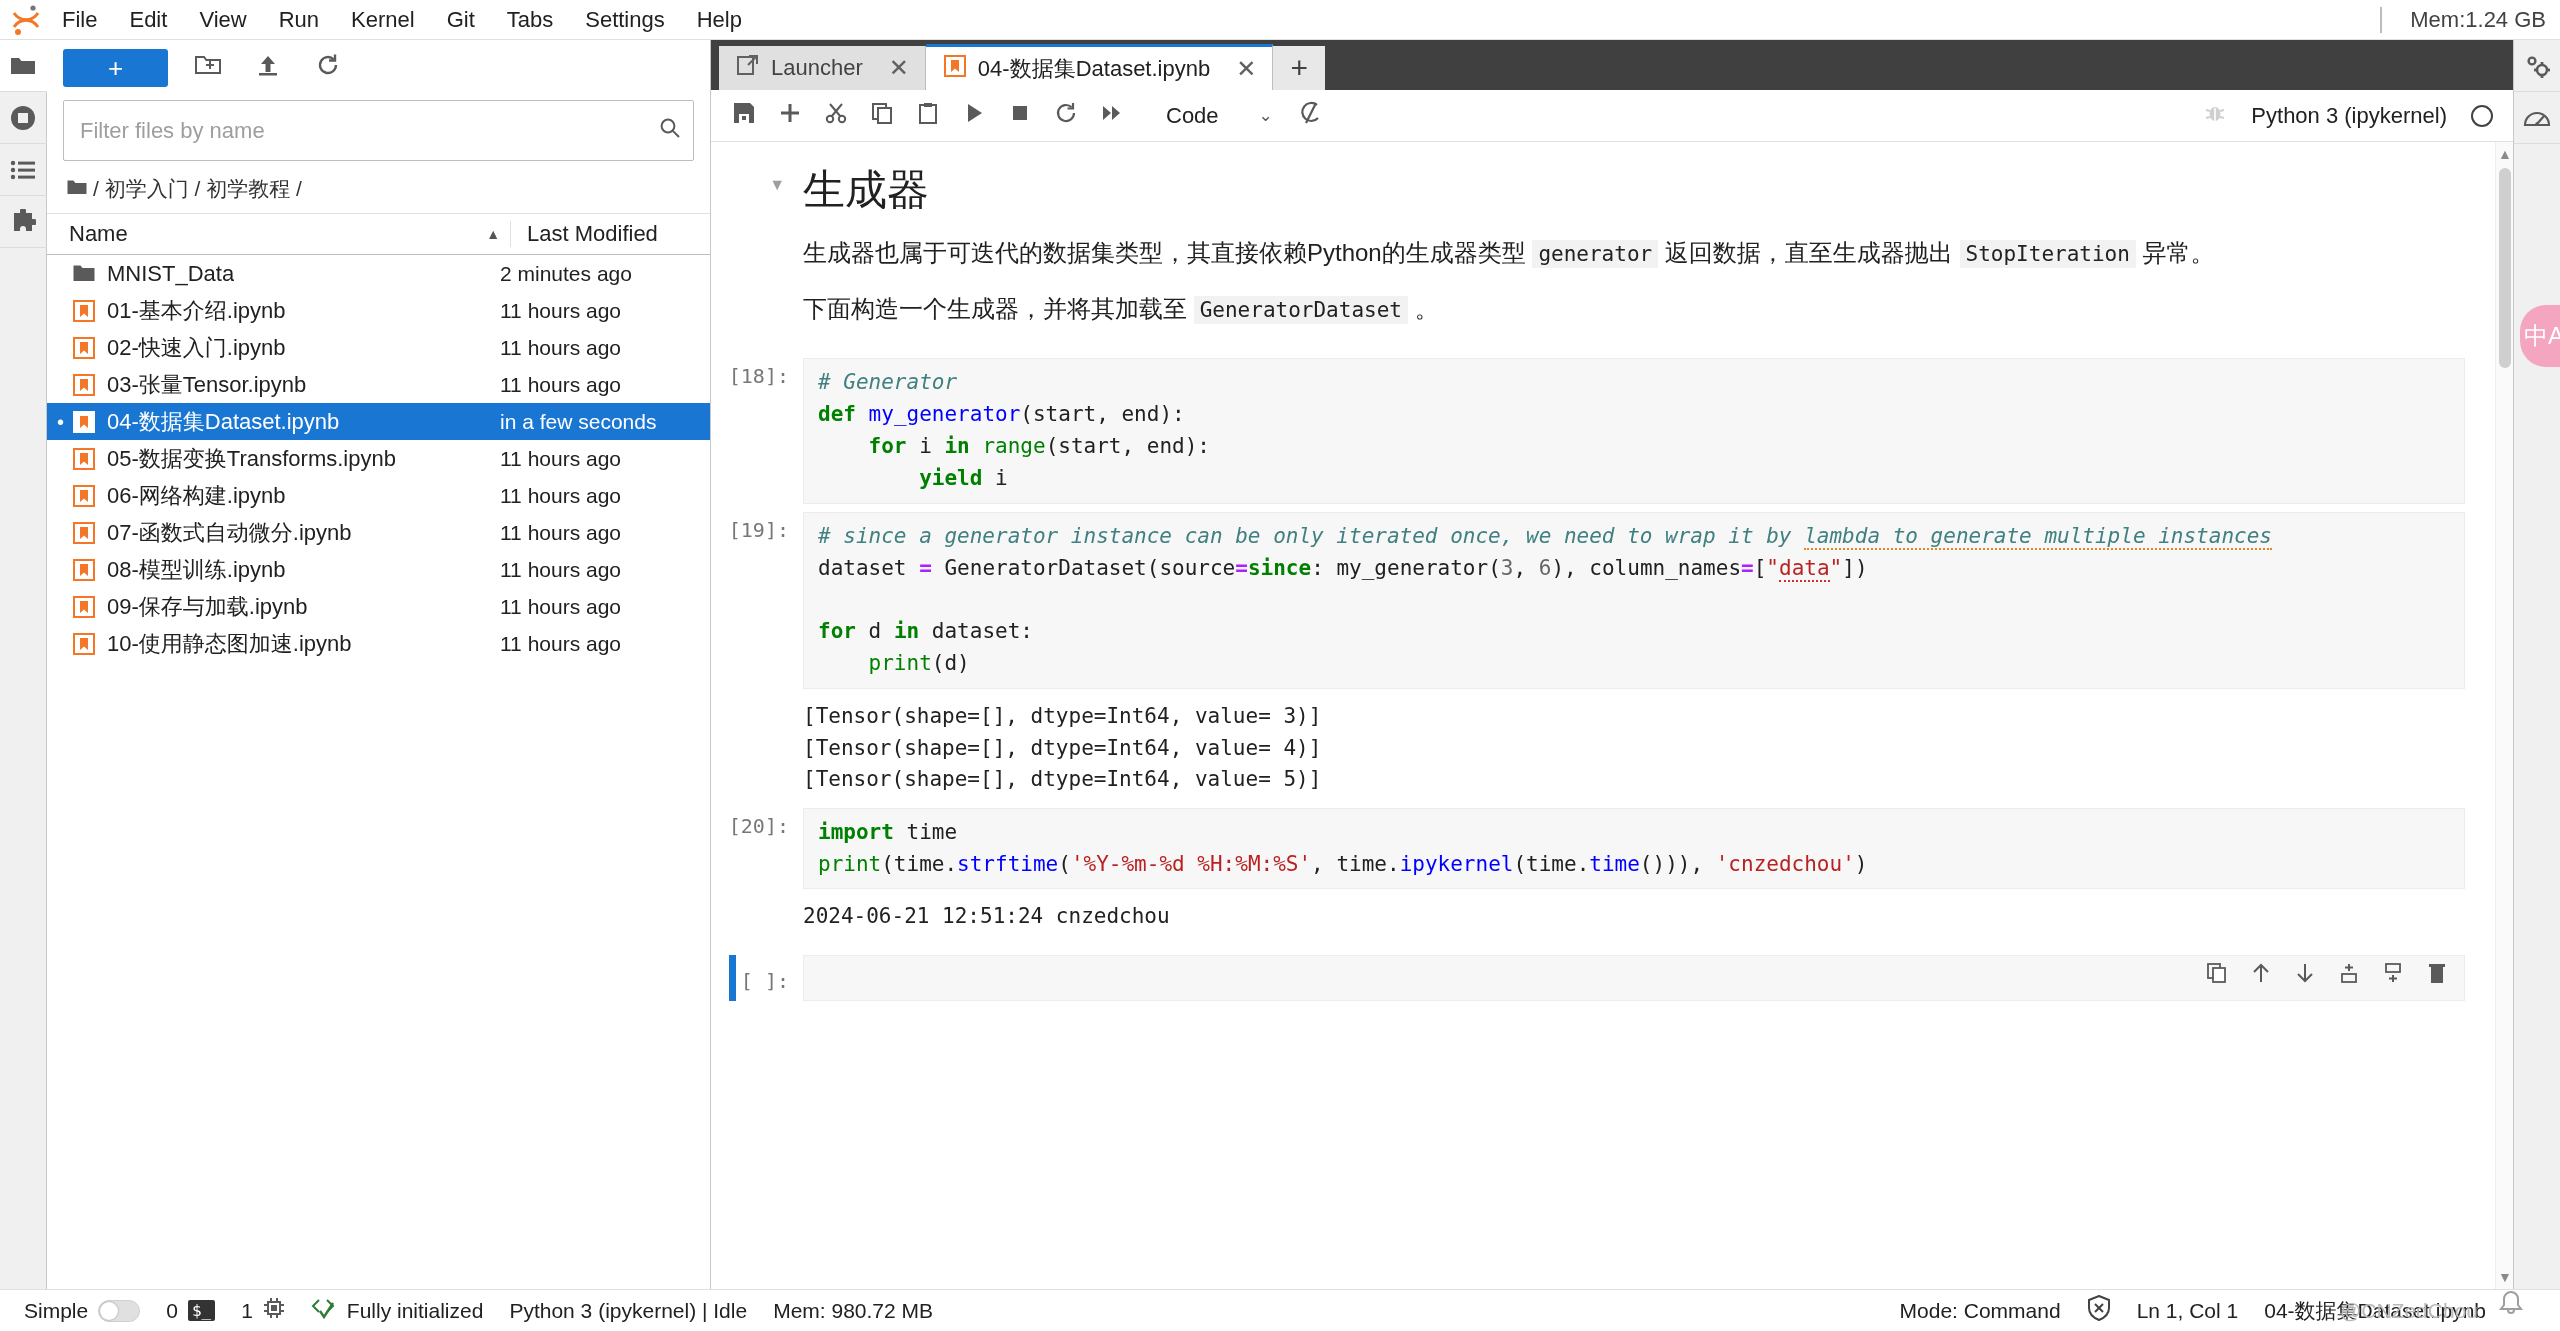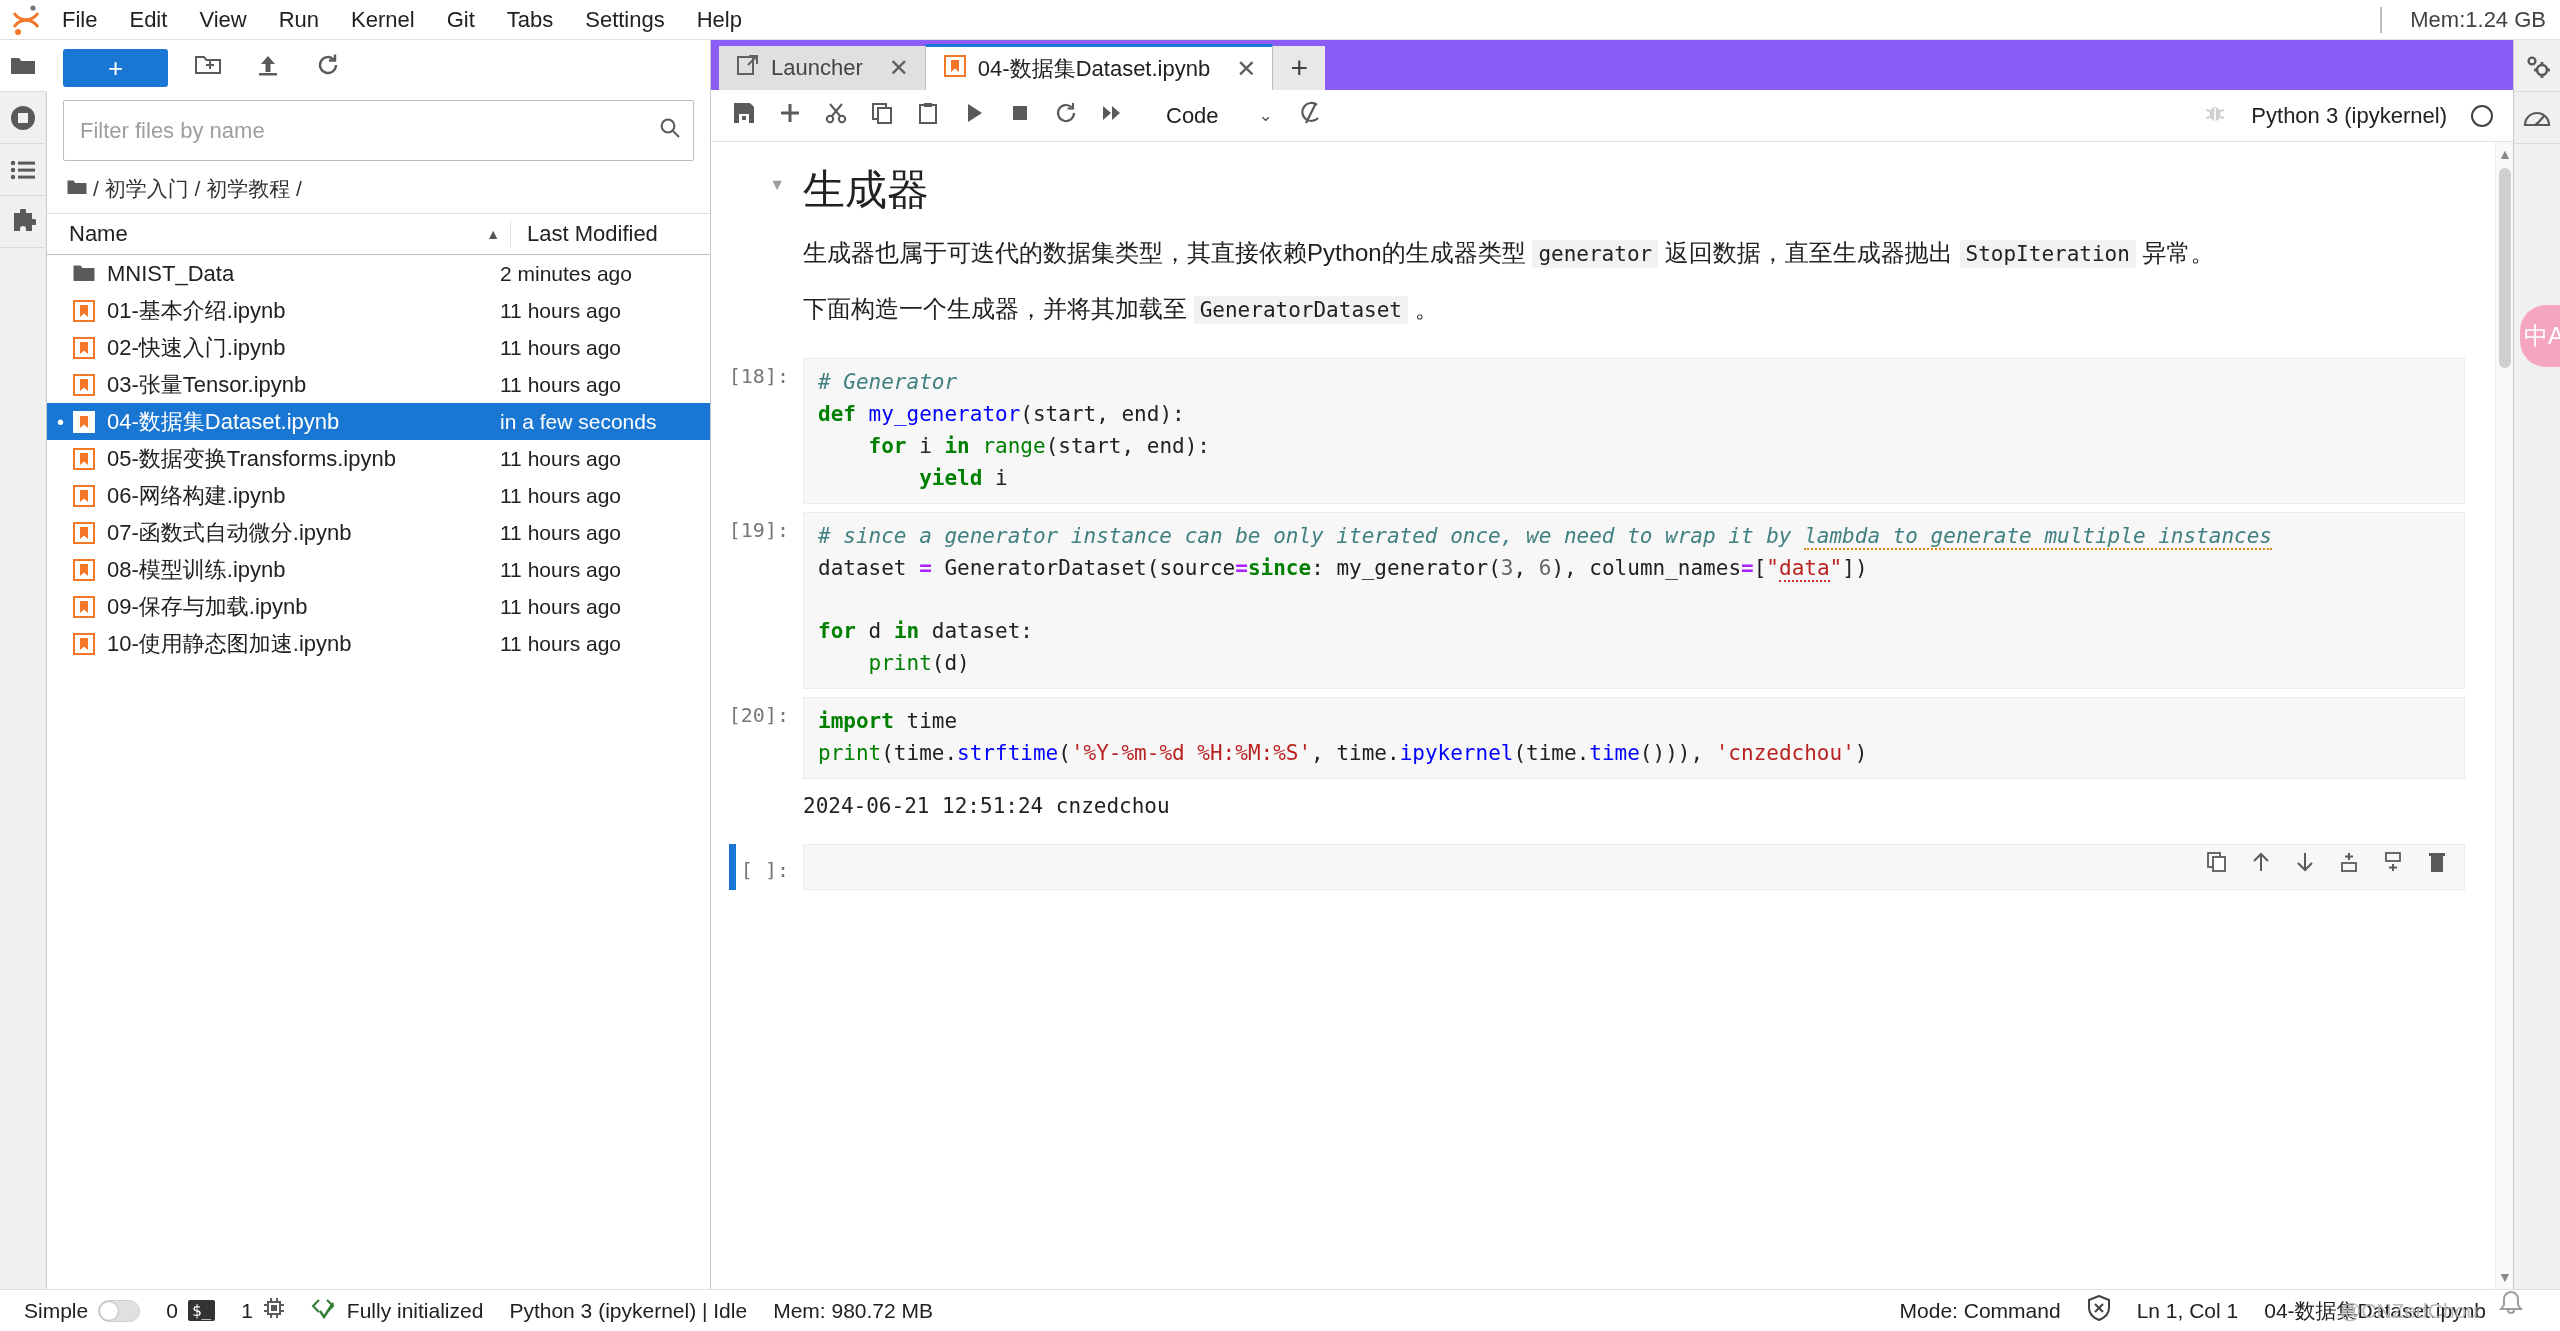--- a/index.html
+++ b/index.html
@@ -81,21 +81,21 @@
   }
   .fb-row.selected { background:#1976d2; color:#fff; }
   .fb-row .dot { position:absolute; left:10px; font-size:20px; line-height:1; }
   .fb-row .nm { flex:1; display:flex; align-items:center; gap:10px; padding-left:24px; min-width:0; }
   .fb-row .nm .txt { white-space:nowrap; overflow:hidden; text-overflow:ellipsis; }
   .fb-row .md { width:210px; flex:0 0 210px; text-align:left; padding-right:18px; font-size:21px; }
   .ico { width:26px; height:26px; flex:0 0 26px; display:flex; align-items:center; justify-content:center; }
 
   
   .nb-area { flex:1 1 auto; display:flex; flex-direction:column; min-width:0; background:#fff; }
-  .tabbar { height:50px; flex:0 0 50px; background:#8b5cf6; display:flex; align-items:flex-end; padding-left:8px; }
+  .tabbar { height:50px; flex:0 0 50px; background:#404040; display:flex; align-items:flex-end; padding-left:8px; }
   .tab {
     height:44px; display:flex; align-items:center; gap:12px; padding:0 16px 0 18px;
     background:#e0e0e0; color:#424242; font-size:22px; border-right:1px solid #bdbdbd; cursor:pointer; min-width:180px;
   }
   .tab.active { background:#fff; color:#212121; border-top:3px solid #1976d2; height:46px; }
   .tab .close { color:#616161; font-size:24px; margin-left:14px; line-height:1; }
   .tab-add { width:52px; height:44px; display:flex; align-items:center; justify-content:center; font-size:30px; color:#424242; cursor:pointer; background:#e8e8e8; }
 
   .nb-toolbar {
     height:52px; flex:0 0 52px; display:flex; align-items:center; gap:4px;
@@ -610,20 +610,23 @@
             <div class="cell-bar"></div>
             <div class="cell-prompt">[19]:</div>
             <div class="cell-body">
               <div class="code-area">
 <pre class="code"><span class="cm"># since a generator instance can be only iterated once, we need to wrap it by <span class="sp">lambda to generate multiple instances</span></span>
 dataset <span class="kop">=</span> GeneratorDataset(source<span class="kop">=</span><span class="k">since</span>: my_generator(<span class="num">3</span>, <span class="num">6</span>), column_names<span class="kop">=</span>[<span class="str">"<span class="sp-red">data</span>"</span>])
 
 <span class="k">for</span> d <span class="k">in</span> dataset:
     <span class="bi">print</span>(d)</pre>
               </div>
+              <div class="out"><span>[Tensor(shape=[], dtype=Int64, value= 3)]</span>
+<span>[Tensor(shape=[], dtype=Int64, value= 4)]</span>
+<span>[Tensor(shape=[], dtype=Int64, value= 5)]</span></div>
             </div>
           </div>
 
           <div class="cell">
             <div class="cell-bar"></div>
             <div class="cell-prompt">[20]:</div>
             <div class="cell-body">
               <div class="code-area">
 <pre class="code"><span class="k">import</span> time
 <span class="bi">print</span>(time.<span class="fn">strftime</span>(<span class="str">'%Y-%m-%d %H:%M:%S'</span>, time.<span class="fn">ipykernel</span>(time.<span class="fn">time</span>())), <span class="str">'cnzedchou'</span>)</pre>

